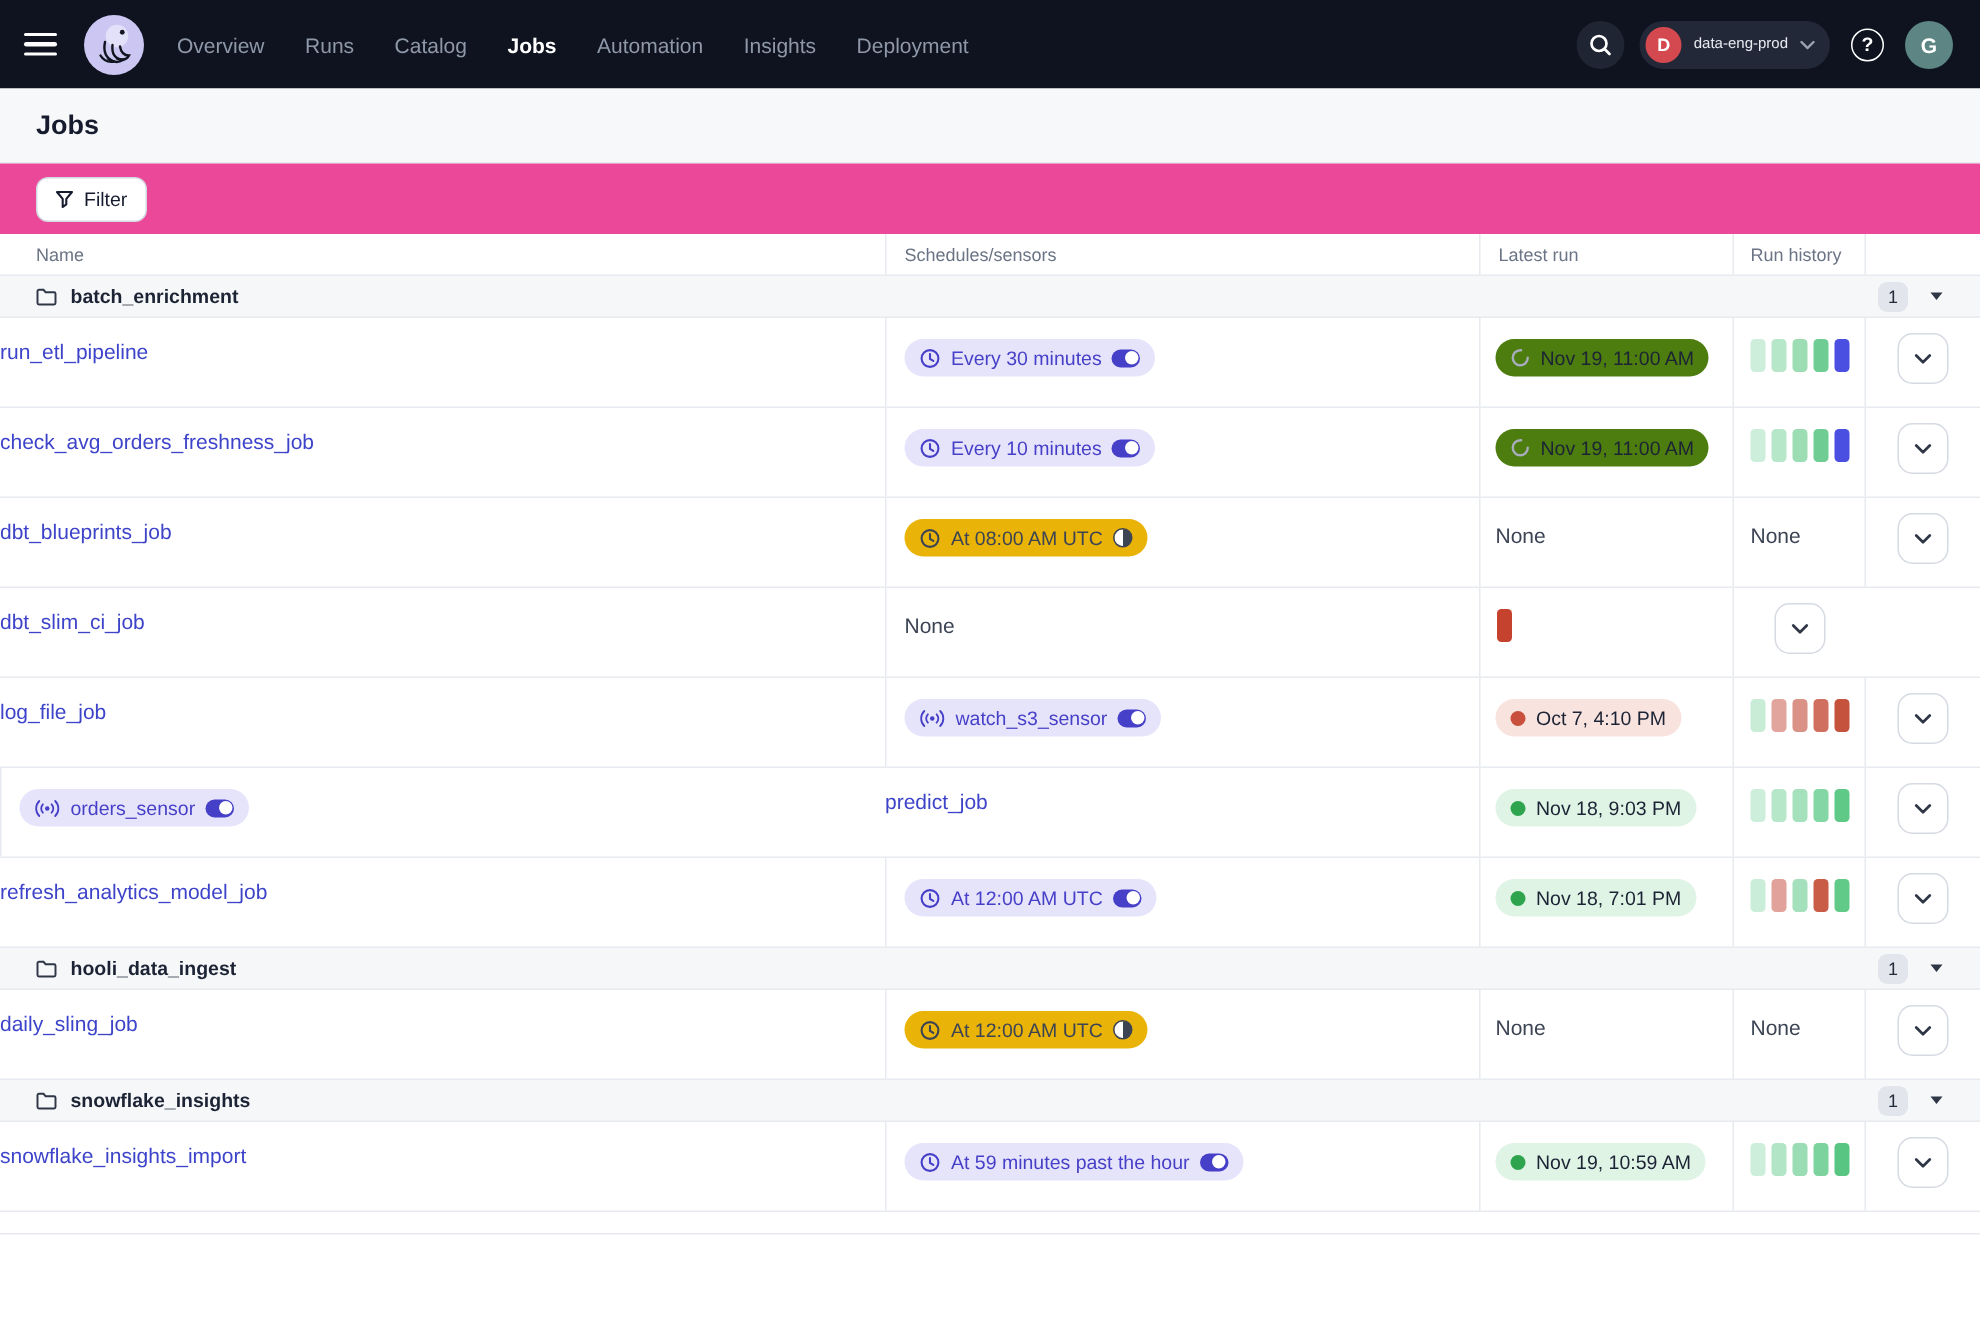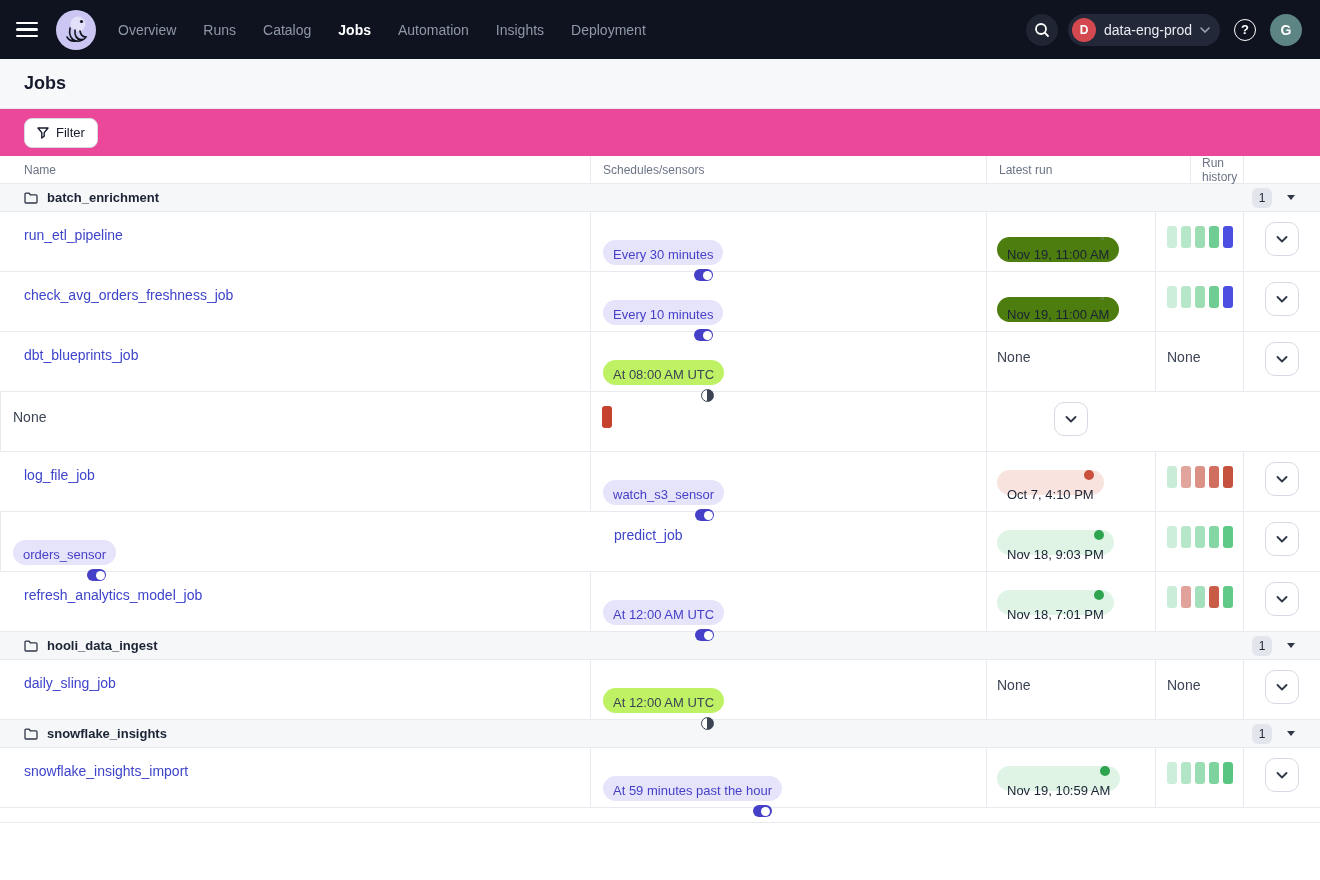--- a/index.html
+++ b/index.html
@@ -10,59 +10,59 @@
   .hamburger { width:28px; height:28px; display:flex; flex-direction:column; justify-content:center; gap:4px; cursor:pointer; margin-right:12px; }
   .hamburger span { display:block; width:22px; height:2.5px; background:#ffffff; border-radius:2px; }
   .logo { width:40px; height:40px; margin-right:22px; cursor:pointer; }
   .nav-items { display:flex; list-style:none; gap:27px; }
   .nav-items li { font-size:14px; color:#8f98a8; cursor:pointer; }
   .nav-items li.active { color:#ffffff; font-weight:700; }
   .nav-right { margin-left:auto; display:flex; align-items:center; gap:10px; }
   .icon-circle { width:32px; height:32px; border-radius:50%; background:#1f2532; display:flex; align-items:center; justify-content:center; cursor:pointer; }
   .deploy-pill { height:32px; background:#222838; border-radius:16px; display:flex; align-items:center; gap:8px; padding:0 10px 0 4px; cursor:pointer; }
   .deploy-dot { width:24px; height:24px; border-radius:50%; background:#d4494f; color:#fff; font-size:12px; font-weight:700; display:flex; align-items:center; justify-content:center; }
-  .deploy-label { color:#e8ebf2; font-size:14px; }
+  .deploy-label { color:#e8ebf2; font-size:10px; }
   .help-circle { width:22px; height:22px; border-radius:50%; border:1.8px solid #ffffff; color:#ffffff; font-size:13px; font-weight:700; display:flex; align-items:center; justify-content:center; cursor:pointer; margin:0 4px; }
   .avatar { width:32px; height:32px; border-radius:50%; background:#5c8583; color:#fff; font-size:14px; font-weight:600; display:flex; align-items:center; justify-content:center; cursor:pointer; }
 
   
   .title-bar { height:50px; background:#f7f8fa; border-bottom:1px solid #e7eaef; display:flex; align-items:center; padding:0 24px; }
   .page-title { font-size:18px; font-weight:700; color:#161c2d; }
   .filter-row { height:47px; display:flex; align-items:center; padding:0 24px; background:#ec4899; }
   .filter-btn { display:inline-flex; align-items:center; gap:7px; height:30px; padding:0 12px; border:1px solid #d3d8e1; border-radius:8px; background:#fff; font-size:13px; color:#161c2d; cursor:pointer; font-family:inherit; }
 
   
   .grid-cols { display:grid; grid-template-columns:590px 396px 169px 88px 77px; }
   .thead { height:28px; border-bottom:1px solid #e7eaef; align-items:center; font-size:12px; color:#6b7485; }
   .thead .th { height:100%; display:flex; align-items:center; }
   .th:nth-child(1){ padding-left:24px; }
   .th:nth-child(2),.th:nth-child(3){ padding-left:12px; border-left:1px solid #e7eaef; }
-  .th:nth-child(4){ padding-left:11px; border-left:1px solid #e7eaef;margin-left:35px; }
+  .th:nth-child(4){ padding-left:11px; border-left:1px solid #e7eaef; }
   .th:nth-child(5){ border-left:1px solid #e7eaef; }
 
   .group-row { height:28px; background:#f5f7f9; border-bottom:1px solid #e7eaef; display:flex; align-items:center; padding:0 25px 0 24px; cursor:pointer; }
   .group-name { margin-left:9px; font-size:13px; font-weight:700; color:#1b2334; }
   .group-right { margin-left:auto; display:flex; align-items:center; gap:15px; }
   .count-badge { min-width:20px; height:20px; border-radius:6px; background:#e2e5eb; color:#232a3a; font-size:12px; display:flex; align-items:center; justify-content:center; padding:0 5px; }
   .caret-down { width:0; height:0; border-left:4.5px solid transparent; border-right:4.5px solid transparent; border-top:5.5px solid #2f3747; cursor:pointer; }
 
   .job-row { height:60px; border-bottom:1px solid #e7eaef; }
   .job-row .cell { height:100%; padding-top:14px; }
-  .cell.c1 { padding-left:24px; }
+  .cell.c1 { }
   .cell.c2 { padding-left:12px; border-left:1px solid #e7eaef; }
   .cell.c3 { padding-left:10px; border-left:1px solid #e7eaef; }
   .cell.c4 { padding-left:11px; border-left:1px solid #e7eaef; }
   .cell.c5 { border-left:1px solid #e7eaef; padding-top:10px; display:flex; justify-content:center; }
 
   .job-link { font-size:14px; color:#3e44c9; text-decoration:none; cursor:pointer; }
   .none-text { font-size:14px; color:#3c4454; display:inline-block; padding-top:3px; }
 
-  .chip { display:inline-flex; align-items:flex-end; gap:7px; height:25px; padding:0 10px; border-radius:13px; font-size:13px; white-space:nowrap; cursor:pointer;flex-direction:column; }
+  .chip { display:inline-flex; align-items:center; gap:7px; height:25px; padding:0 10px; border-radius:13px; font-size:13px; white-space:nowrap; cursor:pointer; }
   .chip.sched-on { background:#e6e4fb; color:#463fc7; }
-  .chip.sched-off { background:#bef264; color:#3c4454; }
+  .chip.sched-off { background:#eab308; color:#3c4454; }
   .chip.run-gray { background:#4d7c0f; color:#1b2334; }
   .chip.run-green { background:#e0f4e6; color:#1b2334; }
   .chip.run-red { background:#f9e3df; color:#1b2334; }
   .status-dot { width:10px; height:10px; border-radius:50%; flex:none; }
 
   .toggle-on { width:19px; height:12px; border-radius:6px; background:#463fc7; position:relative; flex:none; cursor:pointer; }
   .toggle-on::after { content:""; position:absolute; right:1.5px; top:1.5px; width:9px; height:9px; border-radius:50%; background:#ffffff; }
   .toggle-off { width:13px; height:13px; border-radius:50%; border:1.5px solid #3c4454; background:linear-gradient(90deg,#ffffff 50%,#3c4454 50%); flex:none; cursor:pointer; }
 
   .history { display:flex; gap:4px; align-items:center; cursor:pointer; }
@@ -233,20 +233,21 @@
       <div class="cell c4"><span class="none-text">None</span></div>
       <div class="cell c5">
         <button class="expand-btn">
           <svg width="12" height="7" viewBox="0 0 12 7">
             <path d="M1.5 1 L6 5.5 L10.5 1" fill="none" stroke="#2f3747" stroke-width="1.8" stroke-linecap="round" stroke-linejoin="round"></path>
           </svg>
         </button>
       </div>
     </div>
     <div class="grid-cols job-row">
+      <div class="cell c1"><a class="job-link">dbt_slim_ci_job</a></div>
       <div class="cell c2"><span class="none-text">None</span></div>
       <div class="cell c4">
         <div class="history">
           <span class="bar" style="background: rgb(197, 67, 46);"></span>
         </div>
       </div>
       <div class="cell c5">
         <button class="expand-btn">
           <svg width="12" height="7" viewBox="0 0 12 7">
             <path d="M1.5 1 L6 5.5 L10.5 1" fill="none" stroke="#2f3747" stroke-width="1.8" stroke-linecap="round" stroke-linejoin="round"></path>

